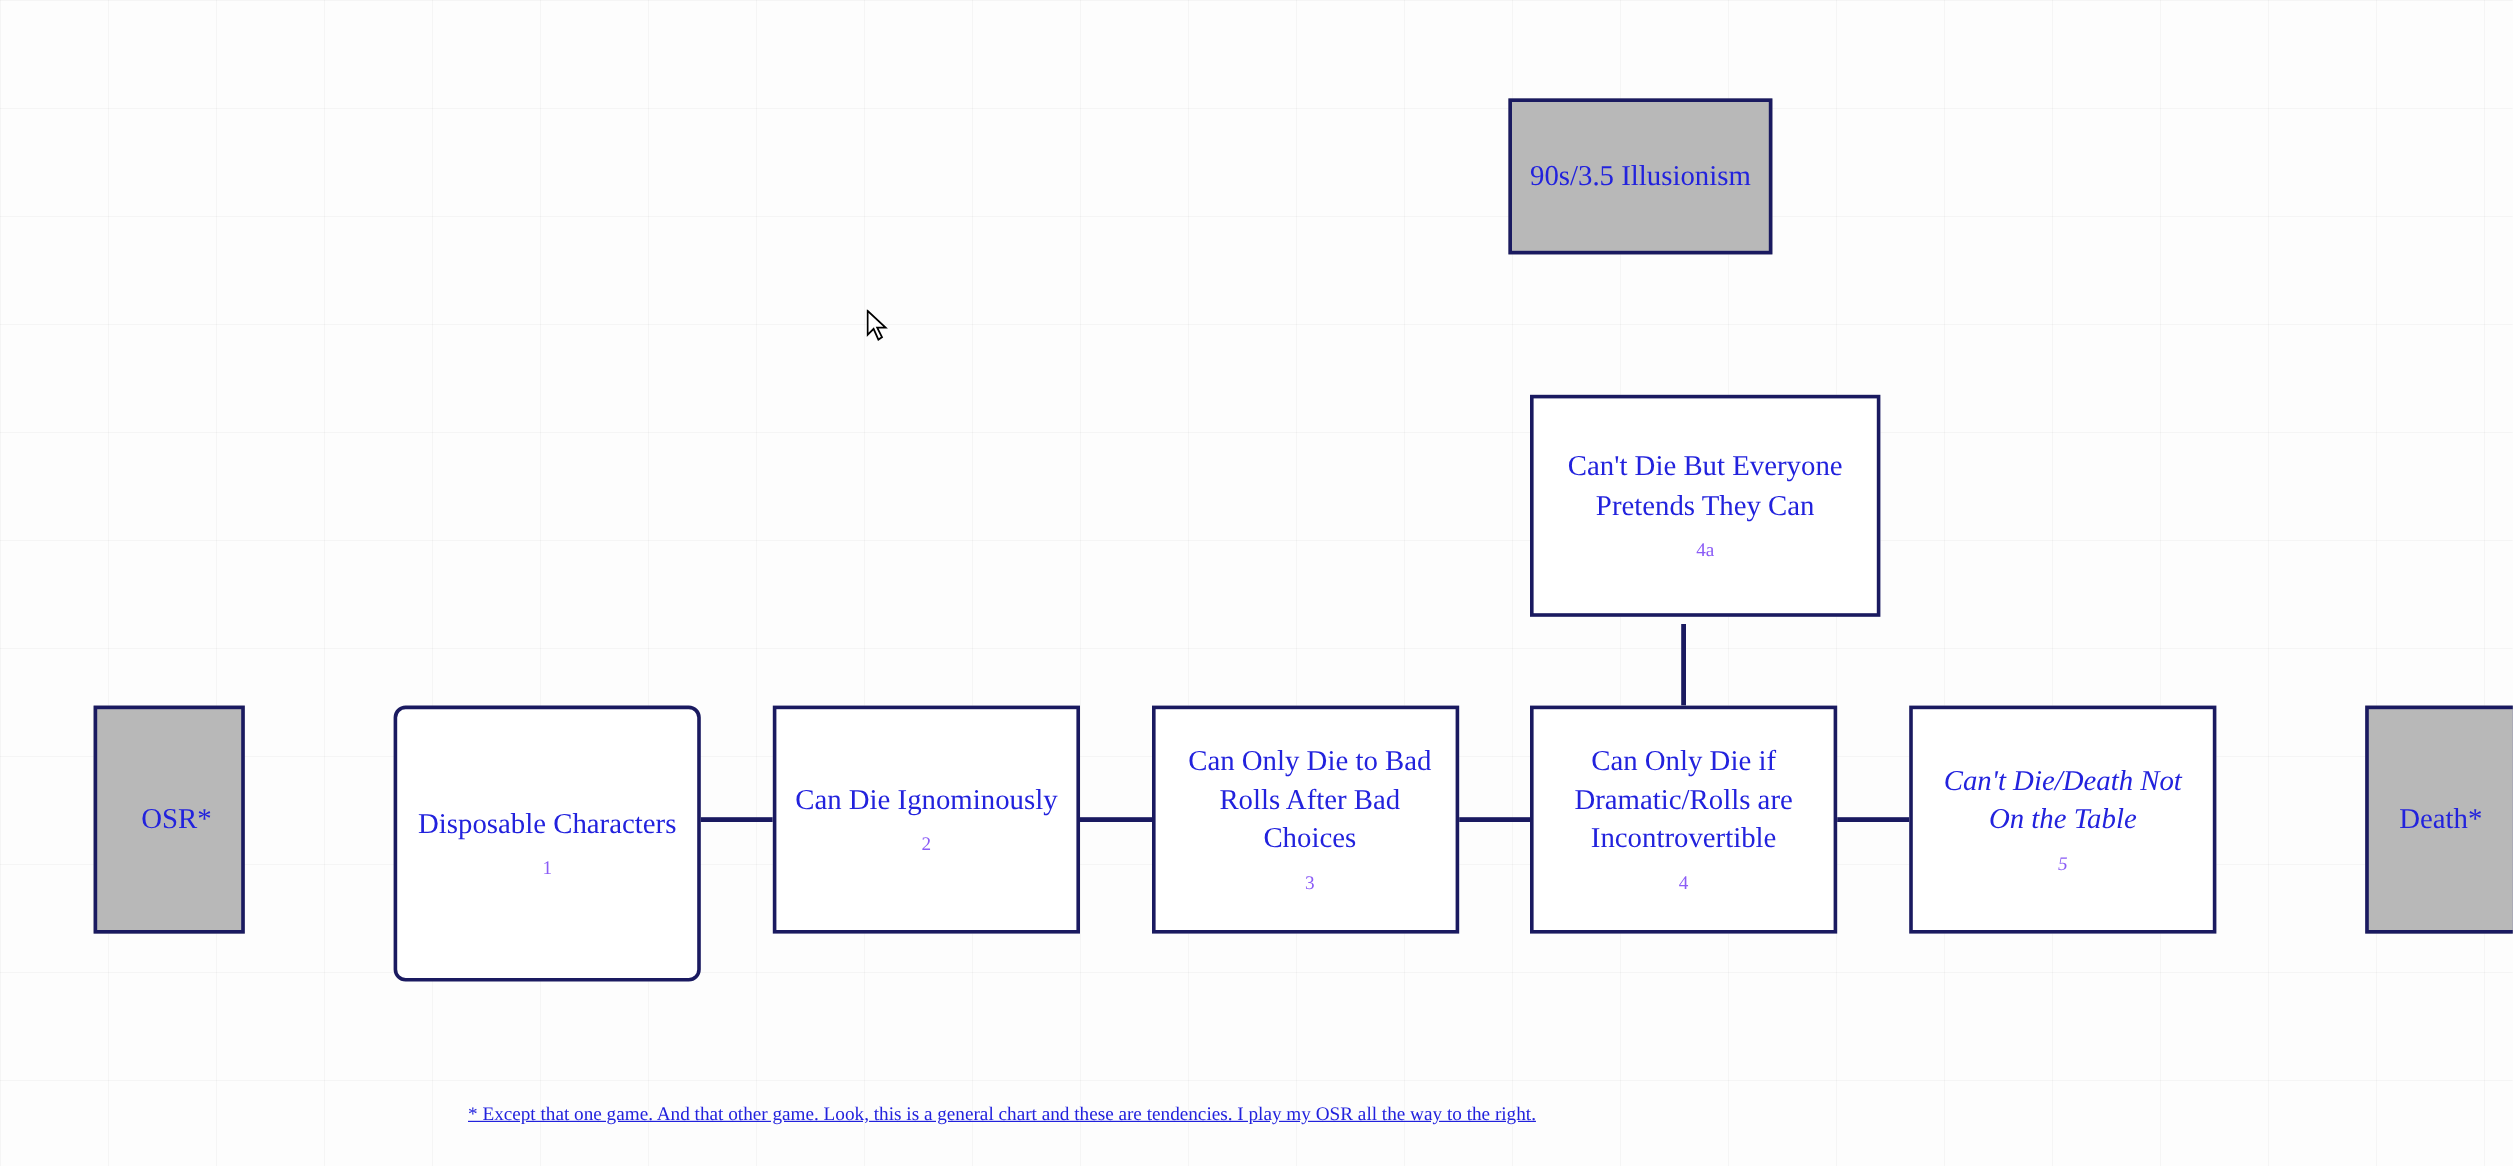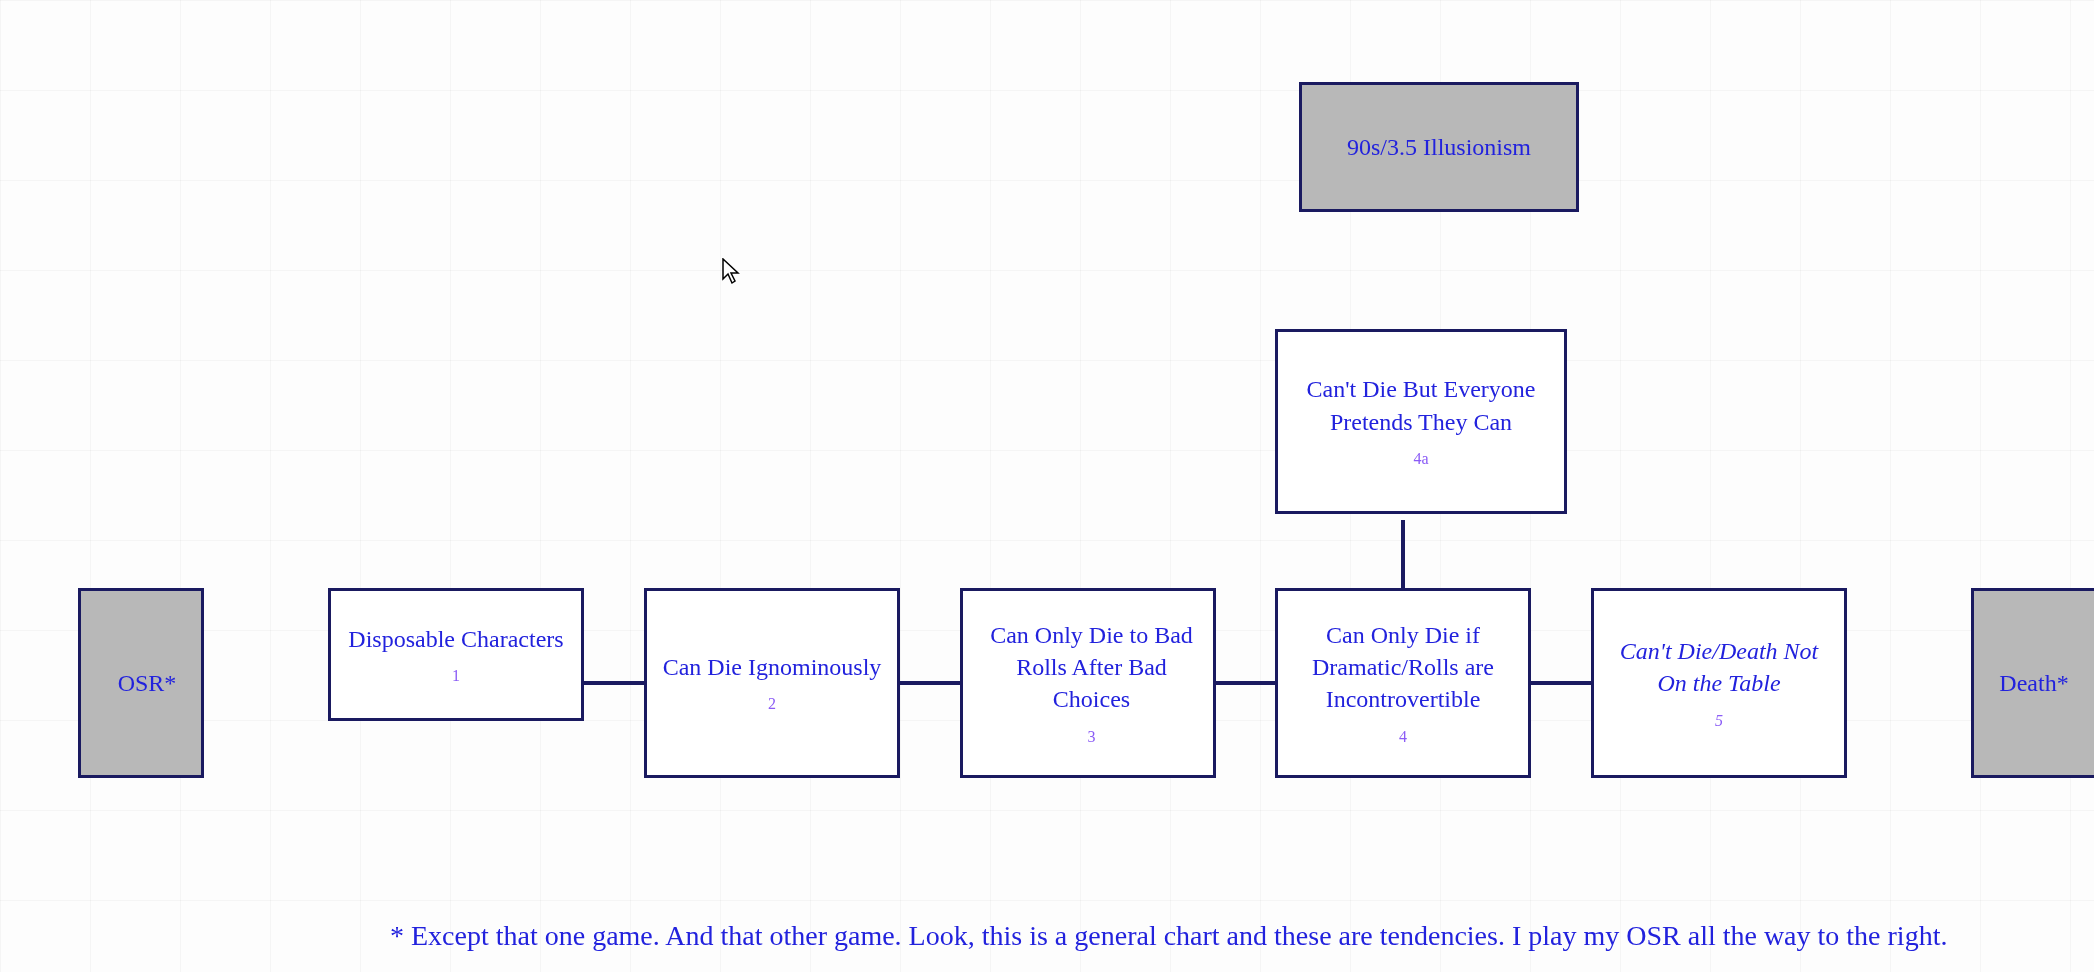--- a/index.html
+++ b/index.html
@@ -46,50 +46,51 @@
       font-size: 16px;
       margin-top: 10px;
     }
     .connector {
       position: absolute;
       background: #1a1a60;
     }
     .footnote {
       position: absolute;
       color: #2222dd;
-      font-size: 28px;
+      font-size: 16px;
+      text-decoration: underline;
     }
     .cursor {
       position: absolute;
       width: 20px;
       height: 28px;
       pointer-events: none;
     }
   </style>
 </head>
 <body>
 
 <div class="grid"></div>
 
-<div class="box shaded" style="left:1299px; top:82px; width:280px; height:130px;">
+<div class="box shaded" style="left:1257px; top:82px; width:220px; height:130px;">
   <span>90s/3.5 Illusionism</span>
 </div>
 
 <div class="box" style="left:1275px; top:329px; width:292px; height:185px;">
   <span>Can't Die But Everyone Pretends They Can</span>
   <span class="sub">4a</span>
 </div>
 
 <div class="connector" style="left:1401px; top:520px; width:4px; height:68px;"></div>
 
 <div class="box shaded" style="left:78px; top:588px; width:126px; height:190px;padding-left:22px;">
   <span>OSR*</span>
 </div>
 
-<div class="box" style="left:328px; top:588px; width:256px; height:133px;">
+<div class="box" style="left:328px; top:588px; width:256px; height:230px;border-radius:10px;">
   <span>Disposable Characters</span>
   <span class="sub">1</span>
 </div>
 <div class="connector" style="left:584px; top:681px; width:60px; height:4px;"></div>
 
 <div class="box" style="left:644px; top:588px; width:256px; height:190px;">
   <span>Can Die Ignominously</span>
   <span class="sub">2</span>
 </div>
 <div class="connector" style="left:900px; top:681px; width:60px; height:4px;"></div>

